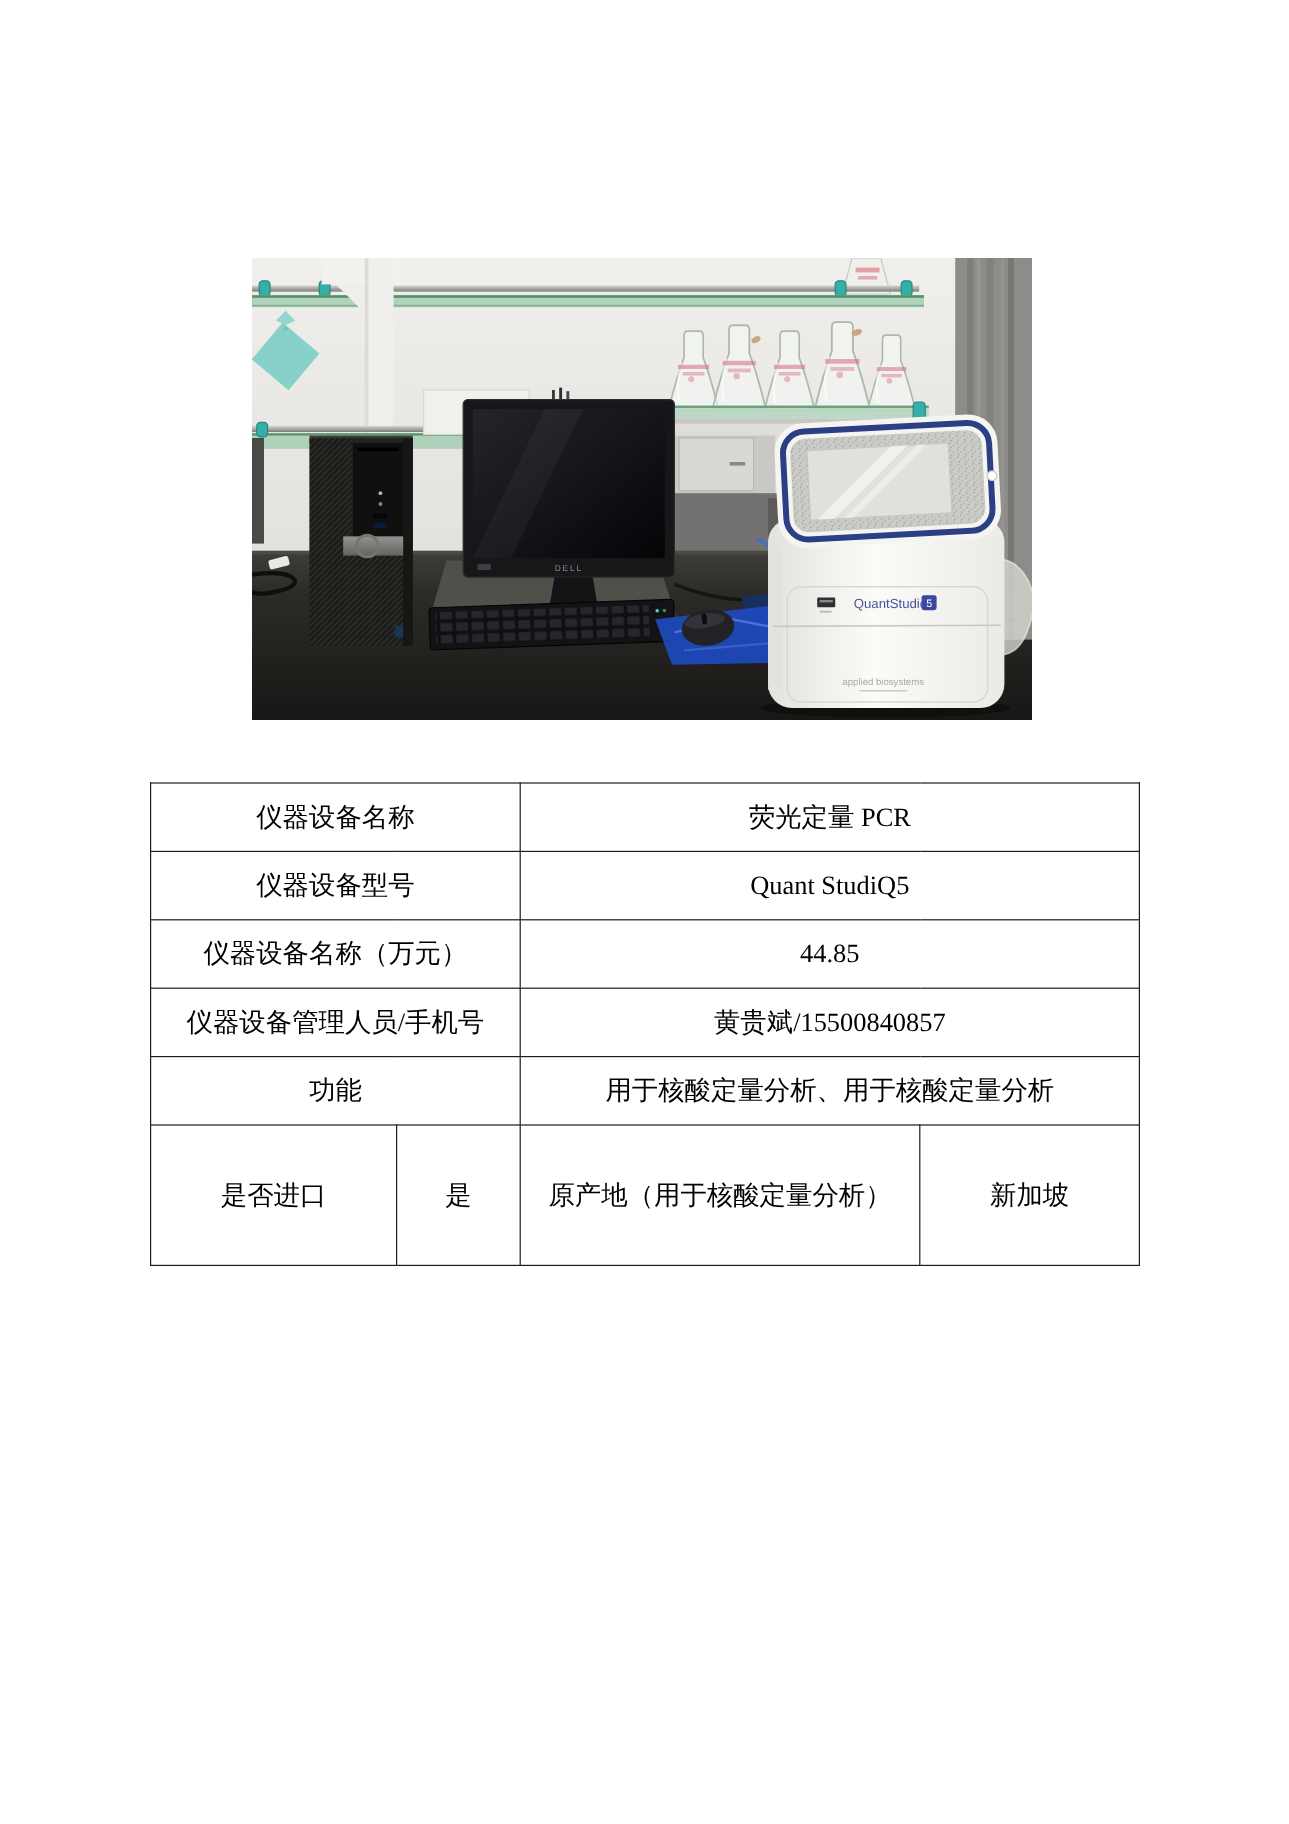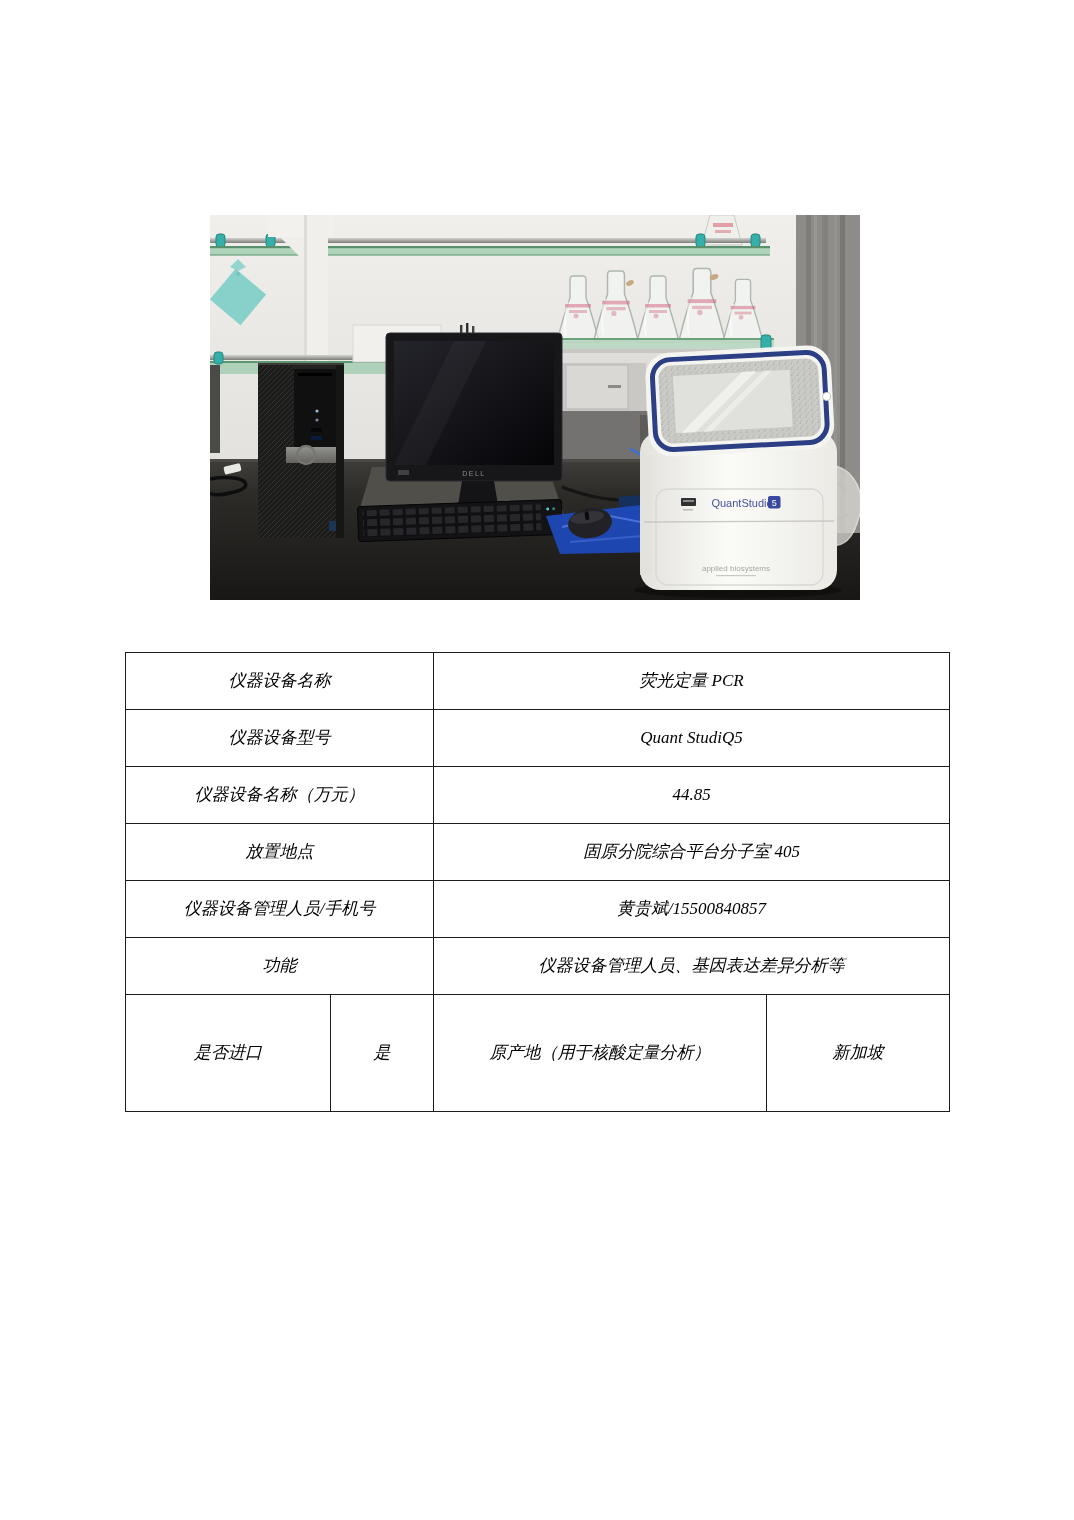--- a/index.html
+++ b/index.html
@@ -3,21 +3,21 @@
 <meta charset="utf-8">
 <style>
   html,body{margin:0;padding:0;background:#ffffff;}
   .page{position:relative;width:1074px;height:1520px;background:#ffffff;overflow:hidden;
         font-family:"Liberation Serif","DejaVu Serif",serif;color:#000;}
   .photo{position:absolute;left:210px;top:215px;width:650px;height:385px;margin:0;}
   .photo svg{display:block;width:650px;height:385px;}
   table.info{position:absolute;left:125px;top:652px;width:824px;border-collapse:collapse;
              table-layout:fixed;}
   table.info td{border:1.5px solid #1c1c1c;text-align:center;vertical-align:middle;
-                font-size:17px;line-height:1.25;padding:2px 6px;font-style:italic;}
+                font-size:22px;line-height:1.25;padding:2px 6px;}
   table.info tr.r{height:57px;}
   table.info tr.tall{height:117px;}
 </style>
 </head>
 <body>
 
 <div class="page">
 
   <figure class="photo">
     <svg viewBox="0 0 650 385" xmlns="http://www.w3.org/2000/svg">
@@ -262,30 +262,26 @@
       </tr>
       <tr class="r">
         <td colspan="2">仪器设备型号</td>
         <td colspan="2">Quant StudiQ5</td>
       </tr>
       <tr class="r">
         <td colspan="2">仪器设备名称（万元）</td>
         <td colspan="2">44.85</td>
       </tr>
       <tr class="r">
-        <td colspan="2">放置地点</td>
-        <td colspan="2">固原分院综合平台分子室 405</td>
-      </tr>
-      <tr class="r">
         <td colspan="2">仪器设备管理人员/手机号</td>
         <td colspan="2">黄贵斌/15500840857</td>
       </tr>
       <tr class="r">
         <td colspan="2">功能</td>
-        <td colspan="2">仪器设备管理人员、基因表达差异分析等</td>
+        <td colspan="2">用于核酸定量分析、用于核酸定量分析</td>
       </tr>
       <tr class="tall">
         <td>是否进口</td>
         <td>是</td>
         <td>原产地（用于核酸定量分析）</td>
         <td>新加坡</td>
       </tr>
     </tbody>
   </table>
 

